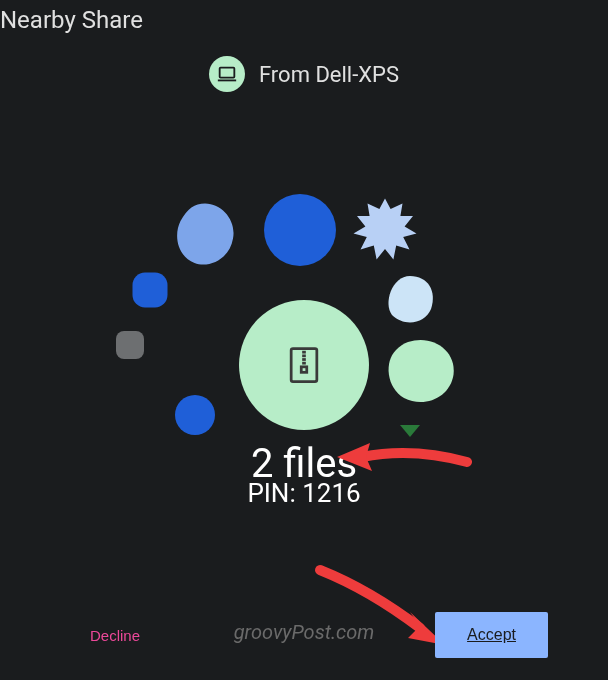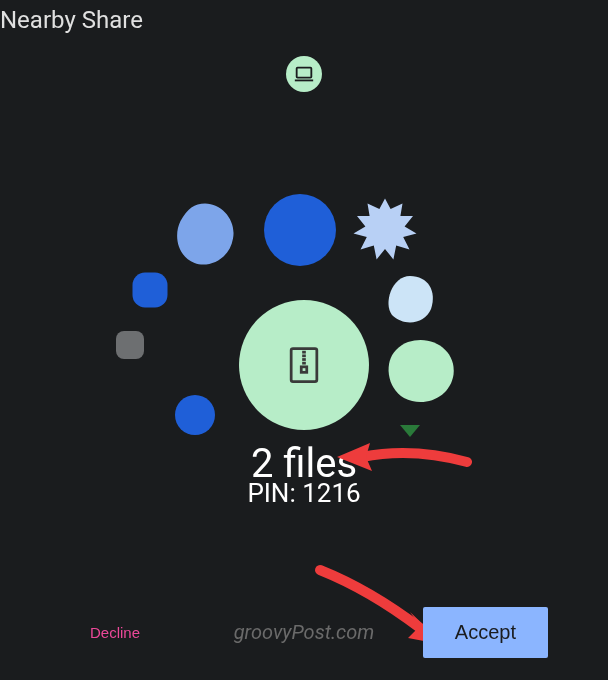--- a/index.html
+++ b/index.html
@@ -94,24 +94,25 @@
       border: none;
       color: #ec4899;
       font-size: 15px;
       cursor: pointer;
       padding: 10px 20px;
     }
     .accept-btn {
       background: #8bb5ff;
       border: none;
       color: #1a1c1e;
-      font-size: 20px;
+      font-size: 16px;
       cursor: pointer;
       padding: 14px 32px;
       border-radius: 2px;
+      text-decoration: underline;
     }
     .watermark {
       position: absolute;
       bottom: 36px;
       left: 50%;
       transform: translateX(-50%);
       font-size: 20px;
       color: #6a6a6a;
       font-style: italic;
       pointer-events: none;
@@ -140,20 +141,21 @@
 
 <div class="title">Nearby Share</div>
 
 <div class="from-row">
   <div class="device-badge">
     <svg width="22" height="22" viewBox="0 0 24 24" fill="none" stroke="#1a1c1e" stroke-width="2">
       <rect x="4" y="5" width="16" height="11" rx="1"></rect>
       <line x1="2" y1="19" x2="22" y2="19"></line>
     </svg>
   </div>
+  <div class="from-text">From Dell-XPS</div>
 </div>
 
 <div class="graphic-area">
 
   <svg class="blob" style="left:170px;top:30px" width="70" height="70" viewBox="0 0 100 100">
     <path d="M50 5 C75 5 95 30 90 55 C85 85 55 98 35 90 C10 80 5 50 15 30 C25 12 35 5 50 5 Z" fill="#7da5ea"></path>
   </svg>
   <svg class="blob" style="left:260px;top:20px" width="80" height="80" viewBox="0 0 100 100">
     <circle cx="50" cy="50" r="45" fill="#1f5fd8"></circle>
   </svg>

